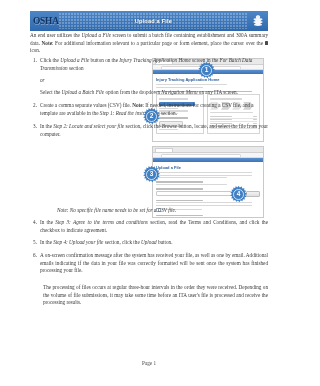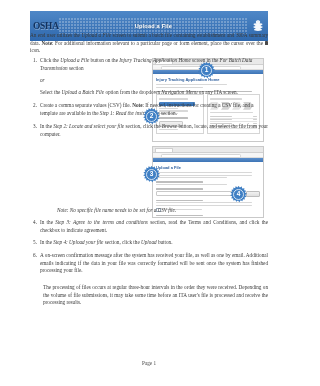--- a/index.html
+++ b/index.html
@@ -22,21 +22,21 @@
     height: 386px;
     background: #ffffff;
   }
 
   
   .banner {
     position: absolute;
     left: 30px;
     top: 11px;
     width: 238px;
-    height: 30px;
+    height: 20px;
     background: linear-gradient(180deg,#4e87c7 0%, #3f78ba 48%, #2f68ad 100%);
     display: flex;
     align-items: center;
     overflow: hidden;
   }
   .banner-logo {
     font-family: "Liberation Serif", serif;
     font-weight: 700;
     font-size: 9.5px;
     letter-spacing: -0.3px;

